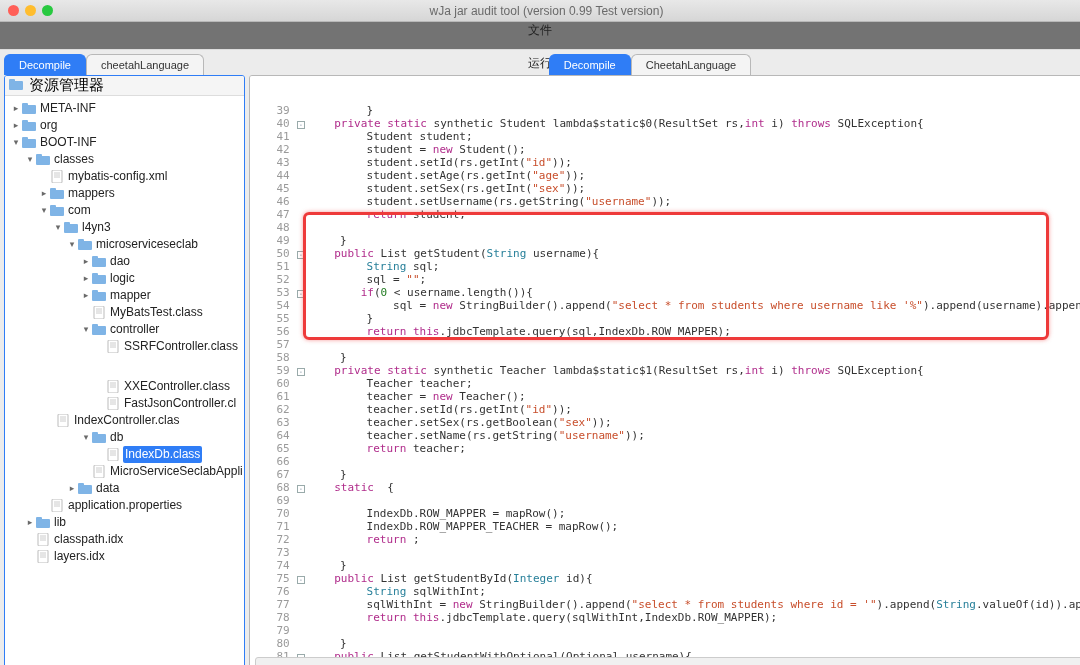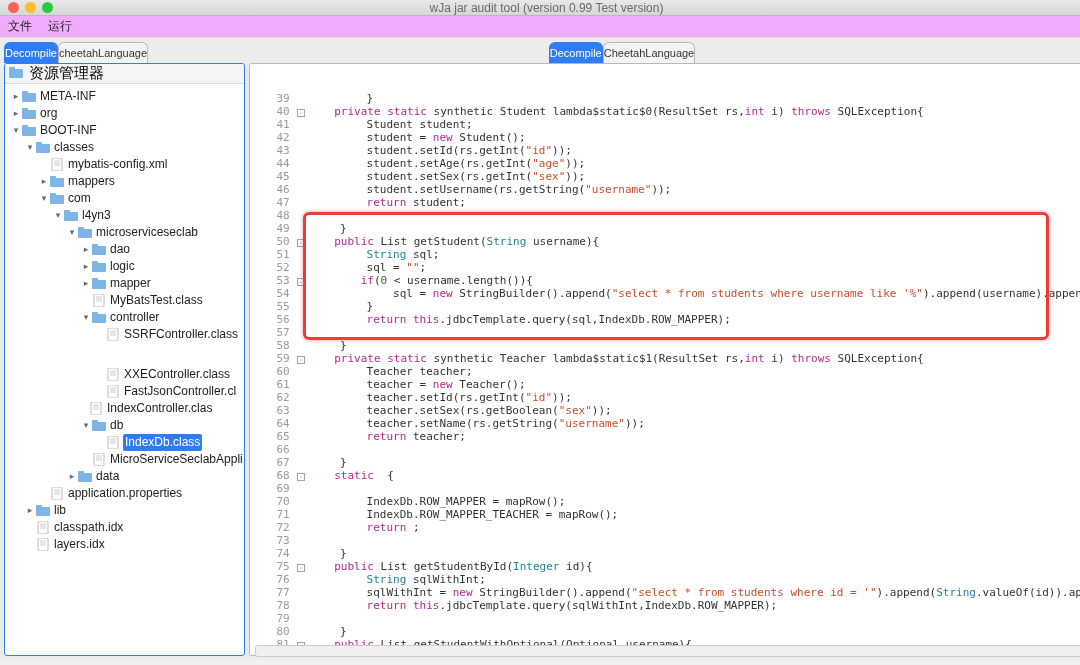--- a/index.html
+++ b/index.html
@@ -1,28 +1,28 @@
 <!DOCTYPE html>
 <html><head>
 <meta charset="utf-8">
 <style>
   * { box-sizing: border-box; margin: 0; padding: 0; }
   body { font-family: -apple-system, "Helvetica Neue", Arial, sans-serif; font-size: 12px; background: #f0f0f0; width: 1080px; height: 665px; overflow: hidden; position: relative; }
-  .titlebar { height: 16px; background: linear-gradient(#e8e8e8,#d6d6d6); display:flex; align-items:center; padding-left:8px; border-bottom:1px solid #b8b8b8; }
+  .titlebar { height: 22px; background: linear-gradient(#e8e8e8,#d6d6d6); display:flex; align-items:center; padding-left:8px; border-bottom:1px solid #b8b8b8; }
   .traffic { display:flex; gap:6px; }
   .dot { width:11px; height:11px; border-radius:50%; }
   .red{background:#ff5f57;} .yellow{background:#ffbd2e;} .green{background:#28c940;}
   .title { flex:1; text-align:center; color:#6a6a6a; font-size:12px; margin-left:-40px; }
-  .menubar { height:22px; background:#f0abfc; border-bottom:1px solid #ddd; display:flex; align-items:center; padding:0 8px; gap:16px; font-size:12px; }
+  .menubar { height:28px; background:#737373; border-bottom:1px solid #ddd; display:flex; align-items:center; padding:0 8px; gap:16px; font-size:12px;flex-direction:column; }
   .menubar span { color:#222; cursor:default; }
   .content { display:flex; height:calc(665px - 44px); background:#ececec; }
   .left-pane { width:264px; background:#ececec; padding:3px 4px; display:flex; flex-direction:column; }
   .right-pane { flex:1; padding:3px 4px 3px 0; display:flex; flex-direction:column; position:relative; }
   .tabs { height:22px; display:flex; align-items:flex-end; gap:0; font-size:11px; }
-  .tab { padding:3px 0; border:1px solid #b8b8b8; border-bottom:none; border-top-left-radius:6px; border-top-right-radius:6px; background:#f4f4f4; color:#333; line-height:14px;}
+  .tab { padding:3px 14px; border:1px solid #b8b8b8; border-bottom:none; border-top-left-radius:6px; border-top-right-radius:6px; background:#f4f4f4; color:#333; line-height:14px;}
   .tab.active { background:#2f7df6; color:#fff; border-color:#2f7df6; }
   .panel { flex:1; background:#fff; border:1px solid #b8b8b8; border-radius:3px; overflow:auto; font-size:12px; }
   .left-pane .panel { border-color:#2f7df6; }
   .tree { padding:4px 0; }
   .tree-row { display:flex; align-items:center; height:17px; line-height:17px; white-space:nowrap; color:#222; }
   .tree-row .arrow { width:10px; text-align:center; color:#6a6a6a; font-size:9px; display:inline-block; }
   .tree-row .ico { width:16px; height:14px; margin-right:2px; display:inline-flex; align-items:center; justify-content:center; }
   .folder { background:none; }
   .folder svg, .file svg { display:block; }
   .tree-row.selected .label { background:#2f7df6; color:#fff; padding:0 2px; border-radius:2px;}
@@ -244,21 +244,21 @@
             <span class="ico file">
               <svg width="12" height="13">
                 <rect x="1" y="0" width="10" height="13" rx="1" fill="#fff" stroke="#bbb"></rect>
                 <line x1="3" y1="3" x2="9" y2="3" stroke="#ccc"></line>
                 <line x1="3" y1="5" x2="9" y2="5" stroke="#ccc"></line>
                 <line x1="3" y1="7" x2="9" y2="7" stroke="#ccc"></line>
               </svg>
             </span>
             <span class="label">FastJsonController.cl</span>
           </div>
-          <div class="tree-row" style="padding-left: 73px;">
+          <div class="tree-row" style="padding-left: 40px;">
             <span class="arrow"></span>
             <span class="ico file">
               <svg width="12" height="13">
                 <rect x="1" y="0" width="10" height="13" rx="1" fill="#fff" stroke="#bbb"></rect>
                 <line x1="3" y1="3" x2="9" y2="3" stroke="#ccc"></line>
                 <line x1="3" y1="5" x2="9" y2="5" stroke="#ccc"></line>
                 <line x1="3" y1="7" x2="9" y2="7" stroke="#ccc"></line>
               </svg>
             </span>
             <span class="label">IndexController.clas</span>

